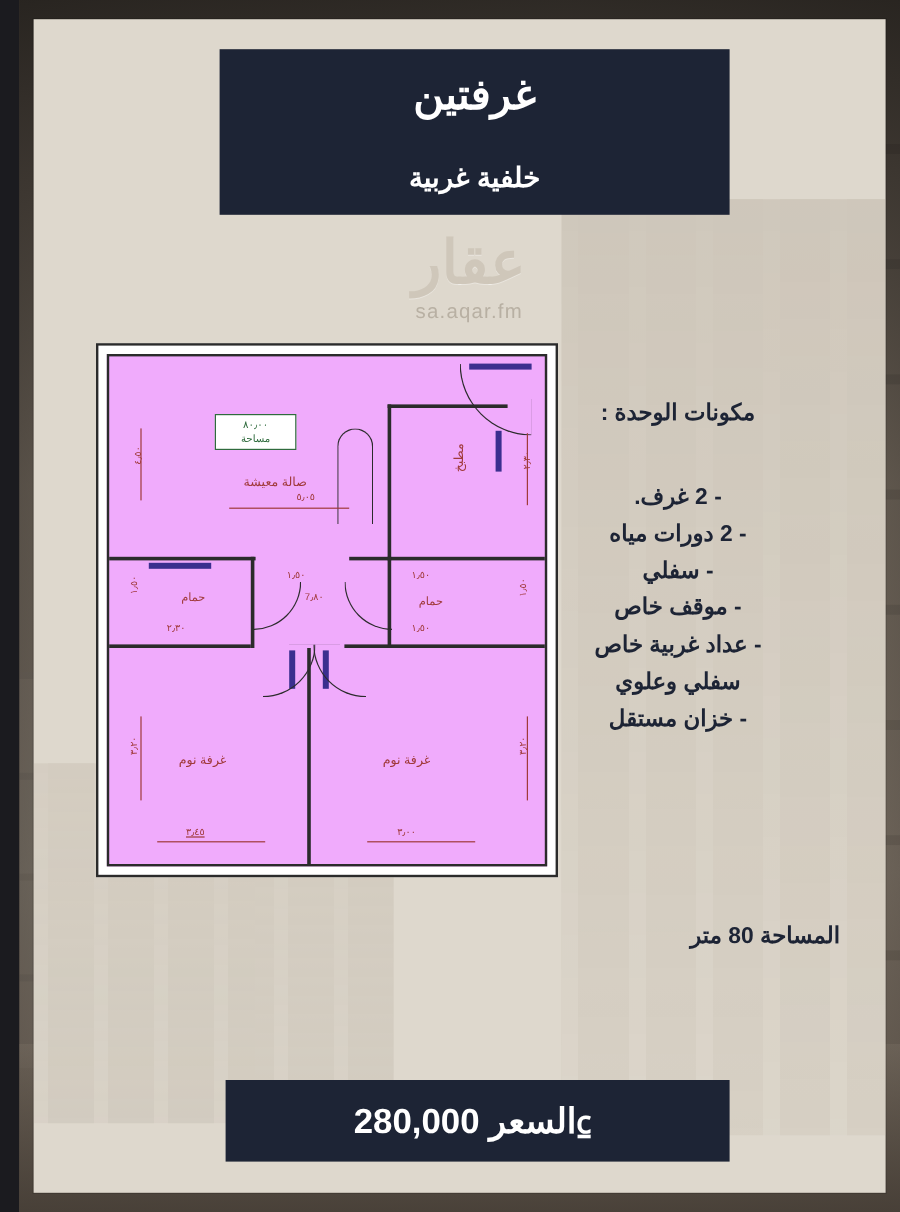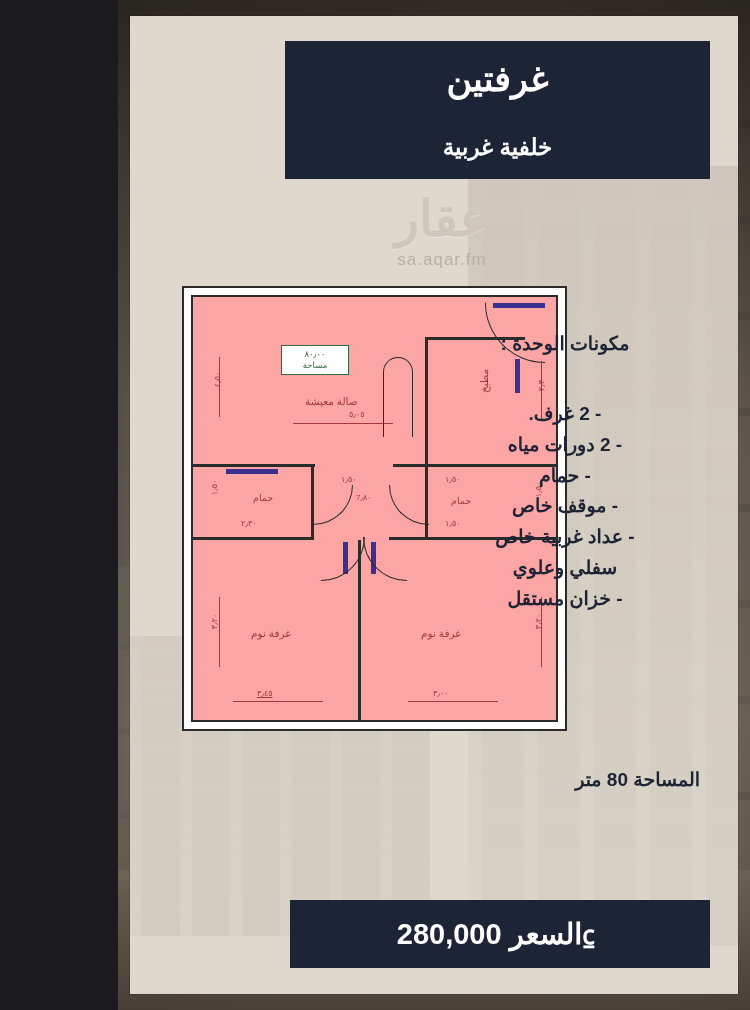--- a/index.html
+++ b/index.html
@@ -4,21 +4,21 @@
 <style>
   * { box-sizing: border-box; margin: 0; padding: 0; }
   html, body {
     width: 750px; height: 1010px;
     font-family: "Liberation Sans", sans-serif;
     background: #1b1b1f;
     overflow: hidden;
   }
   #page {
     position: relative;
-    width: 632px; height: 1010px;
+    width: 734px; height: 1010px;
     background: #3a332e;
     overflow: hidden;
   }
   
   .bg-photo {
     position: absolute; inset: 0;
     background:
       linear-gradient(180deg, rgba(40,36,32,0.95) 0%, rgba(60,54,48,0.9) 14%, rgba(120,110,98,0.55) 40%, rgba(150,138,124,0.5) 72%, rgba(96,86,76,0.85) 100%),
       linear-gradient(90deg, #2e2a26 0%, #4a443c 8%, #6d6458 22%, #8d8375 45%, #a49a8a 62%, #7d7466 82%, #3a342e 100%);
   }
@@ -106,21 +106,21 @@
     z-index: 6;
   }
   .plan-outer {
     position: absolute; inset: 0;
     background: #ffffff;
     border: 2px solid #2b2b2b;
   }
   .plan-inner {
     position: absolute; left: 9px; top: 9px; right: 9px; bottom: 9px;
     border: 2px solid #2b2b2b;
-    background: #fca5a5;
+    background: #f0abfc;
   }
   .wall {
     position: absolute; background: #2b2b2b;
   }
   .lbl {
     position: absolute;
     color: #a03a3a;
     font-size: 9.5px;
     white-space: nowrap;
     font-family: "Liberation Sans", sans-serif;
@@ -291,21 +291,21 @@
         <div class="red-line" style="left:215px; top:404px; width:90px; height:1px;"></div>
         <div class="red-line" style="left:100px; top:126px; width:100px; height:1px;"></div>
       </div>
     </div>
 
     <div class="features">
       <div class="features-title">مكونات الوحدة :</div>
       <ul>
         <li>- 2 غرف.</li>
         <li>- 2 دورات مياه</li>
-        <li>- حمام</li>
+        <li>- سفلي</li>
         <li>- موقف خاص</li>
         <li>- عداد غربية خاص</li>
         <li>سفلي وعلوي</li>
         <li>- خزان مستقل</li>
       </ul>
     </div>
 
     <div class="area-note">المساحة 80 متر</div>
 
     <div class="price-box">

